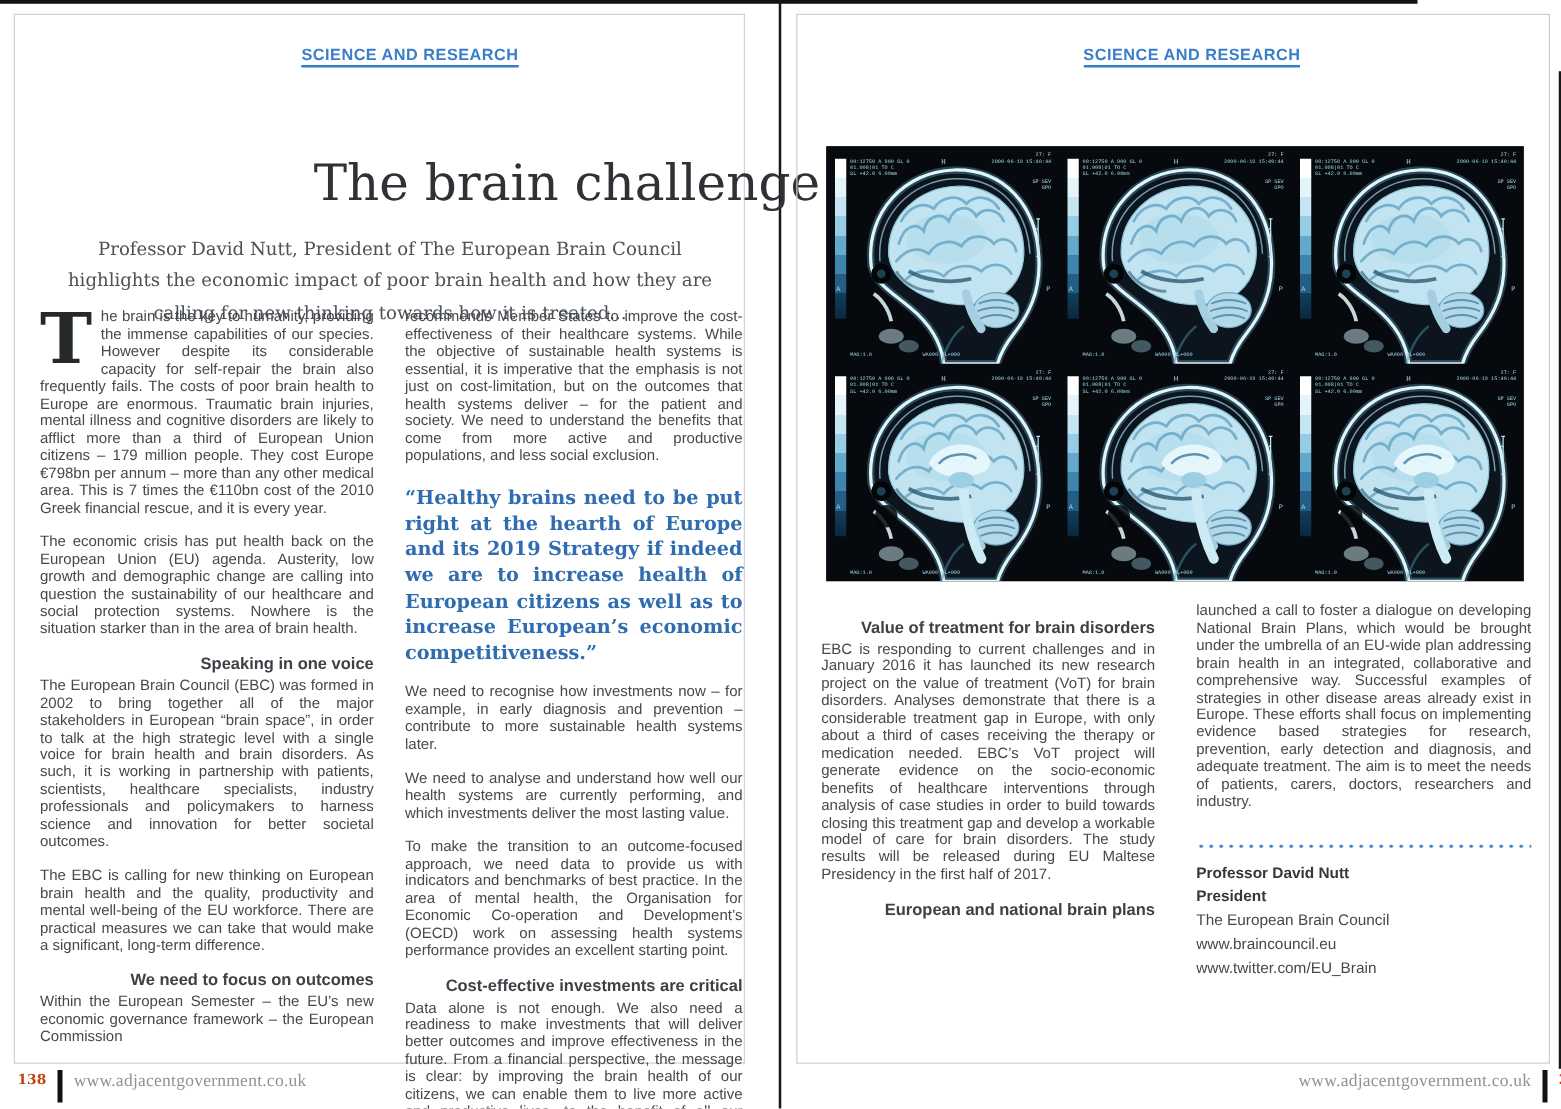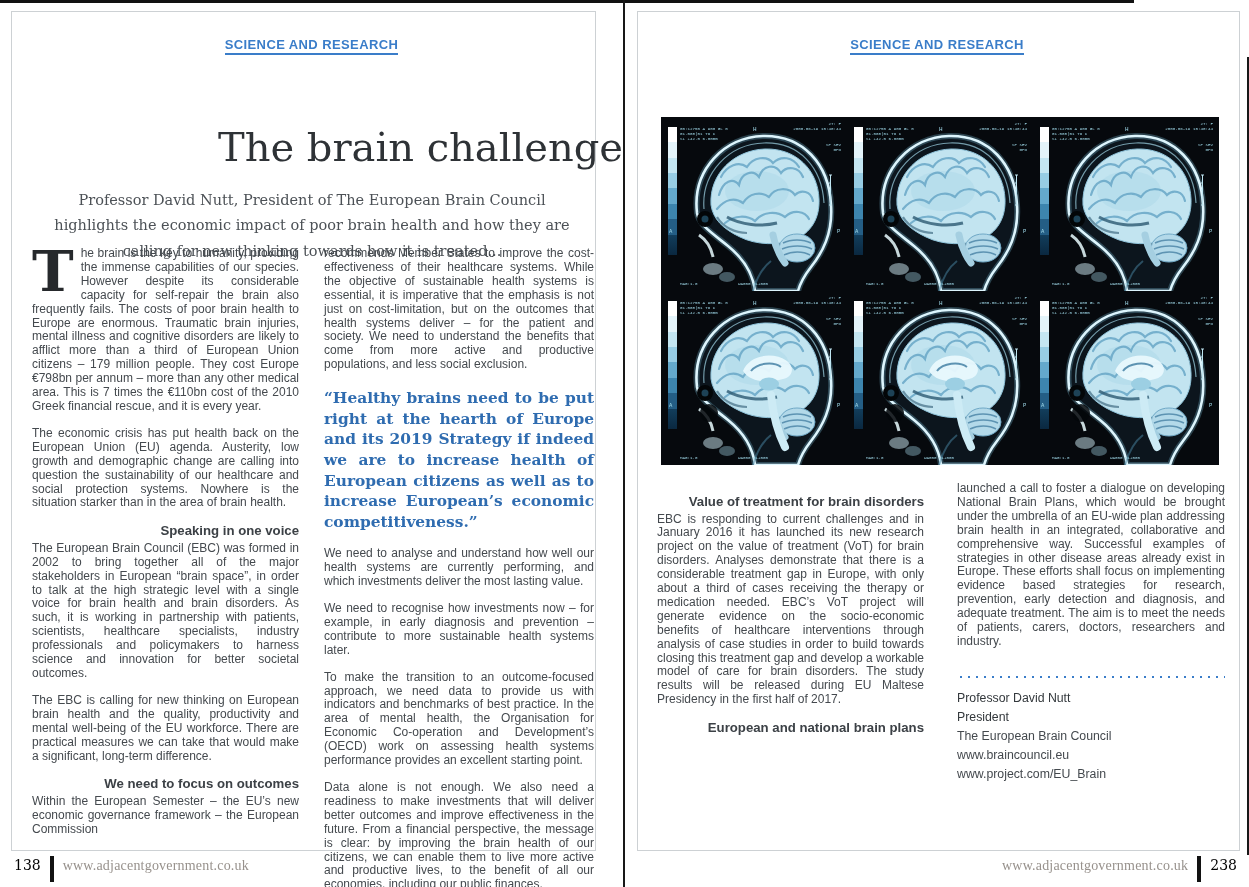--- a/index.html
+++ b/index.html
@@ -1,21 +1,21 @@
 <!DOCTYPE html>
 <html lang="en"><head>
 <meta charset="utf-8">
 <style>
   html,body{margin:0;padding:0;background:#ffffff;}
   #spread{position:relative;width:1249px;height:887px;background:#fff;overflow:hidden;
           font-family:"Liberation Sans","DejaVu Sans",sans-serif;}
   .top-rule{position:absolute;left:0;top:0;width:1134px;height:3px;background:#121212;}
   .center-divider{position:absolute;left:623px;top:0;width:2px;height:887px;background:#181818;}
   .right-edge{position:absolute;right:0;top:57px;width:2px;height:798px;background:#181818;}
-  .page{position:absolute;top:0;height:878px;}
+  .page{position:absolute;top:0;height:878px;padding-left:33px;}
   #page-left{left:0;width:623px;}
   #page-right{left:625px;width:624px;}
   .page-frame{position:absolute;border:1px solid #cdd1d4;}
   #page-left .page-frame{left:11px;top:11px;width:583px;height:838px;}
   #page-right .page-frame{left:12px;top:11px;width:601px;height:838px;}
 
   .eyebrow-row{position:absolute;top:35px;left:0;width:100%;text-align:center;}
   .eyebrow{display:inline-block;font-weight:bold;font-size:13px;letter-spacing:.4px;
            color:#3a7dc9;border-bottom:2px solid #3a7dc9;padding-bottom:1px;}
 
@@ -41,28 +41,28 @@
              font-size:15.4px;line-height:20.6px;color:#2f6cb0;text-align:justify;margin:16px 0 15px 0;}
   .endmark{display:inline-block;width:10px;height:10px;background:#2f6cb0;margin-left:5px;
            vertical-align:-1px;}
 
   .mri-figure{position:absolute;left:36px;top:117px;width:558px;height:348px;background:#05080c;}
 
   .dotted-rule{height:4px;width:100%;margin:26px 0 10px 0;
      background-image:radial-gradient(circle,#3a7dc9 1.3px,rgba(0,0,0,0) 1.5px);
      background-size:8px 4px;background-repeat:repeat-x;background-position:0 50%;}
   .bio{text-align:left;font-size:12.3px;line-height:19px;color:#44494e;}
-  .bio .strong{font-weight:normal;color:#33383c;}
+  .bio .strong{font-weight:bold;color:#33383c;}
 
   .footer{position:absolute;top:856px;display:flex;align-items:flex-start;
           font-family:"Liberation Serif","DejaVu Serif",serif;font-size:14px;color:#97918c;}
   #footer-left{left:14px;}
   #footer-right{right:12px;}
-  .page-num{font-family:"DejaVu Serif","Liberation Serif",serif;font-weight:normal;
-            font-size:14px;color:#000000;padding-top:1px;}
+  .page-num{font-family:"DejaVu Serif","Liberation Serif",serif;font-weight:bold;
+            font-size:11px;color:#c2410c;padding-top:1px;}
   .footer-bar{width:4px;height:26px;background:#121212;margin:0 9px;}
   .site-url{padding-top:2px;letter-spacing:.2px;}
 </style>
 </head>
 <body>
 
 <div id="spread">
   <div class="top-rule"></div>
   <div class="center-divider"></div>
   <div class="right-edge"></div>
@@ -83,23 +83,24 @@
       <h3>Speaking in one voice</h3>
       <p>The European Brain Council (EBC) was formed in 2002 to bring together all of the major stakeholders in European “brain space”, in order to talk at the high strategic level with a single voice for brain health and brain disorders. As such, it is working in partnership with patients, scientists, healthcare specialists, industry professionals and policymakers to harness science and innovation for better societal outcomes.</p>
       <p>The EBC is calling for new thinking on European brain health and the quality, productivity and mental well-being of the EU workforce. There are practical measures we can take that would make a significant, long-term difference.</p>
       <h3>We need to focus on outcomes</h3>
       <p>Within the European Semester – the EU’s new economic governance framework – the European Commission</p>
     </div>
 
     <div class="col" id="l-col2">
       <p>recommends Member States to improve the cost-effectiveness of their healthcare systems. While the objective of sustainable health systems is essential, it is imperative that the emphasis is not just on cost-limitation, but on the outcomes that health systems deliver – for the patient and society. We need to understand the benefits that come from more active and productive populations, and less social exclusion.</p>
       <div class="pullquote">“Healthy brains need to be put right at the hearth of Europe and its 2019 Strategy if indeed we are to increase health of European citizens as well as to increase European’s economic competitiveness.”</div>
+      <p>We need to recognise how investments now – for example, in early diagnosis and prevention – contribute to more sustainable health systems later.</p>
       <p>We need to analyse and understand how well our health systems are currently performing, and which investments deliver the most lasting value.</p>
-      <p>We need to recognise how investments now – for example, in early diagnosis and prevention – contribute to more sustainable health systems later.</p>
       <p>To make the transition to an outcome-focused approach, we need data to provide us with indicators and benchmarks of best practice. In the area of mental health, the Organisation for Economic Co-operation and Development’s (OECD) work on assessing health systems performance provides an excellent starting point.</p>
+      <h3>Cost-effective investments are critical</h3>
       <p>Data alone is not enough. We also need a readiness to make investments that will deliver better outcomes and improve effectiveness in the future. From a financial perspective, the message is clear: by improving the brain health of our citizens, we can enable them to live more active and productive lives, to the benefit of all our economies, including our public finances.</p>
     </div>
 
     <div class="footer" id="footer-left">
       <span class="page-num">138</span>
       <span class="footer-bar"></span>
       <span class="site-url">www.adjacentgovernment.co.uk</span>
     </div>
   </div>
 
@@ -214,21 +215,21 @@
     </div>
 
     <div class="col" id="r-col2">
       <p><span>launched a call to foster a dialogue on developing National Brain Plans, which would be brought under the umbrella of an EU-wide plan addressing brain health in an integrated, collaborative and comprehensive way. Successful examples of strategies in other disease areas already exist in Europe. These efforts shall focus on implementing evidence based strategies for research, prevention, early detection and diagnosis, and adequate treatment. The aim is to meet the needs of patients, carers, doctors, researchers and industry.</span></p>
       <div class="dotted-rule"></div>
       <div class="bio">
         <div class="strong">Professor David Nutt</div>
         <div class="strong">President</div>
         <div>The European Brain Council</div>
         <div>www.braincouncil.eu</div>
-        <div>www.project.com/EU_Brain</div>
+        <div>www.twitter.com/EU_Brain</div>
       </div>
     </div>
 
     <div class="footer" id="footer-right">
       <span class="site-url">www.adjacentgovernment.co.uk</span>
       <span class="footer-bar"></span>
       <span class="page-num">238</span>
     </div>
   </div>
 </div>

